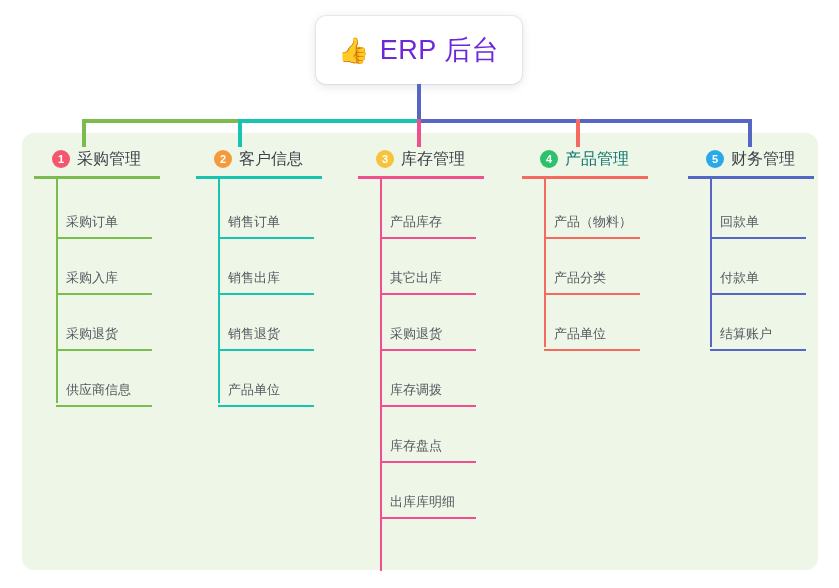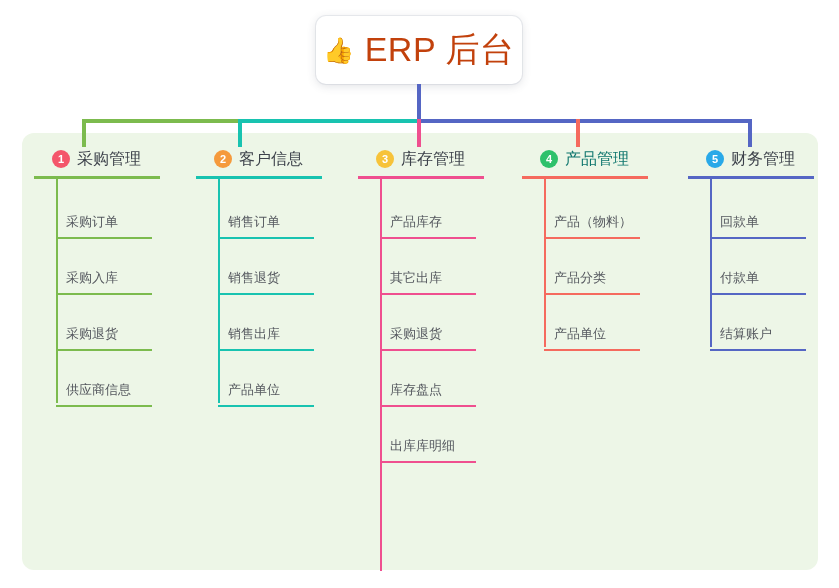--- a/index.html
+++ b/index.html
@@ -28,22 +28,22 @@
     display: flex;
     align-items: center;
     justify-content: center;
     gap: 10px;
   }
   #root-emoji {
     font-size: 25px;
     line-height: 1;
   }
   #root-title {
-    font-size: 34px;
-    color: #c2410c;
+    font-size: 27px;
+    color: #6d28d9;
     letter-spacing: 0.5px;
     white-space: nowrap;
   }
 
   
   #root-stem {
     position: absolute;
     left: 417px; top: 84px;
     width: 4px; height: 37px;
   }
@@ -198,28 +198,28 @@
           <span class="col-title" style="color: rgb(61, 66, 75);">客户信息</span>
         </div>
         <div class="col-rule" style="background: rgb(24, 195, 176);"></div>
         <div class="leaves">
           <div class="spine" style="background: rgb(24, 195, 176); height: 224px;"></div>
           <div class="leaf">
             <span class="leaf-label" style="color: rgb(85, 88, 95);">销售订单</span>
             <div class="leaf-rule" style="background: rgb(24, 195, 176);"></div>
           </div>
           <div class="leaf">
+            <span class="leaf-label" style="color: rgb(85, 88, 95);">销售出库</span>
+            <div class="leaf-rule" style="background: rgb(24, 195, 176);"></div>
+          </div>
+          <div class="leaf">
             <span class="leaf-label" style="color: rgb(85, 88, 95);">销售退货</span>
             <div class="leaf-rule" style="background: rgb(24, 195, 176);"></div>
           </div>
           <div class="leaf">
-            <span class="leaf-label" style="color: rgb(85, 88, 95);">销售出库</span>
-            <div class="leaf-rule" style="background: rgb(24, 195, 176);"></div>
-          </div>
-          <div class="leaf">
             <span class="leaf-label" style="color: rgb(85, 88, 95);">产品单位</span>
             <div class="leaf-rule" style="background: rgb(24, 195, 176);"></div>
           </div>
         </div>
       </div>
       <div class="column" style="left: 358px;">
         <div class="col-head">
           <span class="badge" style="background: rgb(247, 195, 58);">3</span>
           <span class="col-title" style="color: rgb(61, 66, 75);">库存管理</span>
         </div>
@@ -232,20 +232,24 @@
           </div>
           <div class="leaf">
             <span class="leaf-label" style="color: rgb(85, 88, 95);">其它出库</span>
             <div class="leaf-rule" style="background: rgb(239, 79, 143);"></div>
           </div>
           <div class="leaf">
             <span class="leaf-label" style="color: rgb(85, 88, 95);">采购退货</span>
             <div class="leaf-rule" style="background: rgb(239, 79, 143);"></div>
           </div>
           <div class="leaf">
+            <span class="leaf-label" style="color: rgb(85, 88, 95);">库存调拨</span>
+            <div class="leaf-rule" style="background: rgb(239, 79, 143);"></div>
+          </div>
+          <div class="leaf">
             <span class="leaf-label" style="color: rgb(85, 88, 95);">库存盘点</span>
             <div class="leaf-rule" style="background: rgb(239, 79, 143);"></div>
           </div>
           <div class="leaf">
             <span class="leaf-label" style="color: rgb(85, 88, 95);">出库库明细</span>
             <div class="leaf-rule" style="background: rgb(239, 79, 143);"></div>
           </div>
         </div>
       </div>
       <div class="column" style="left: 522px;">

